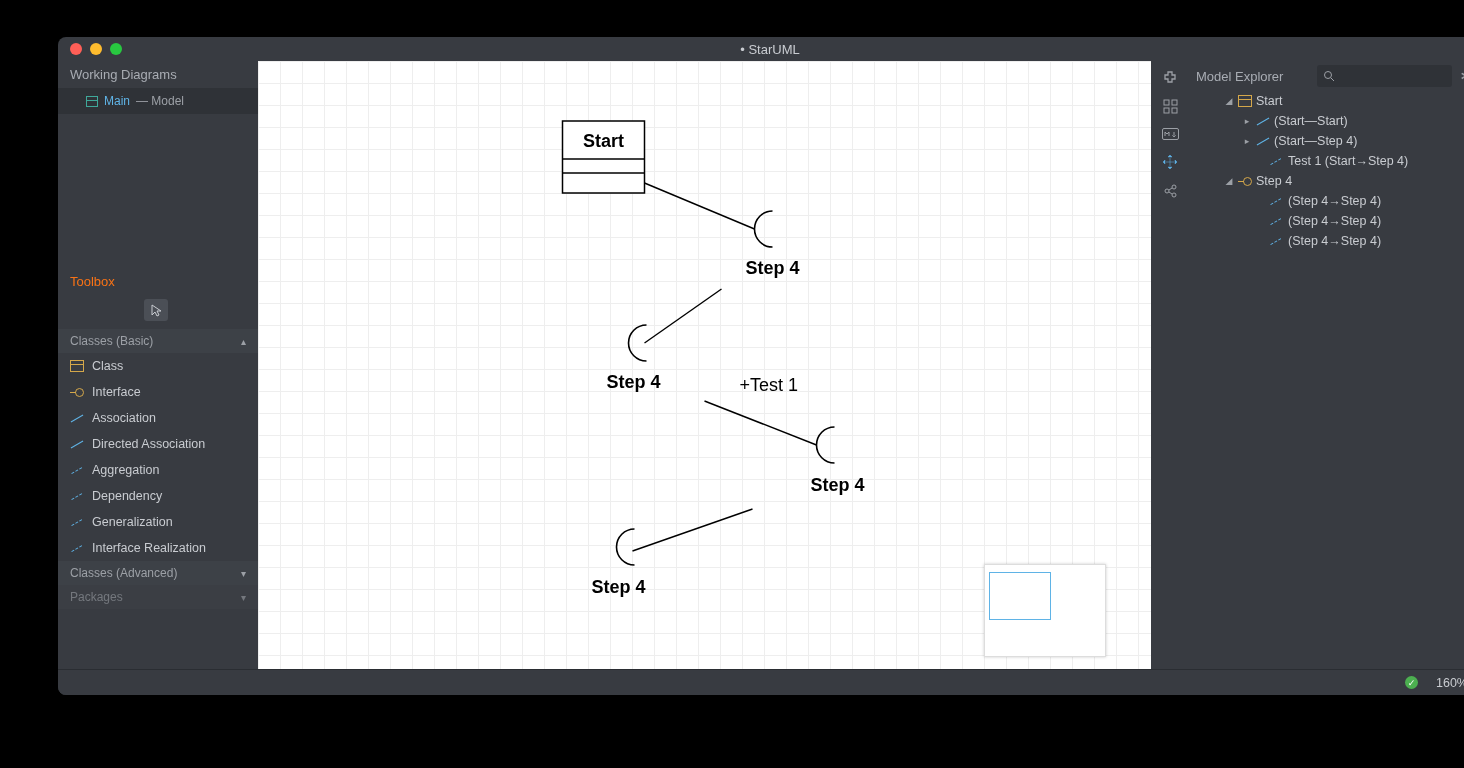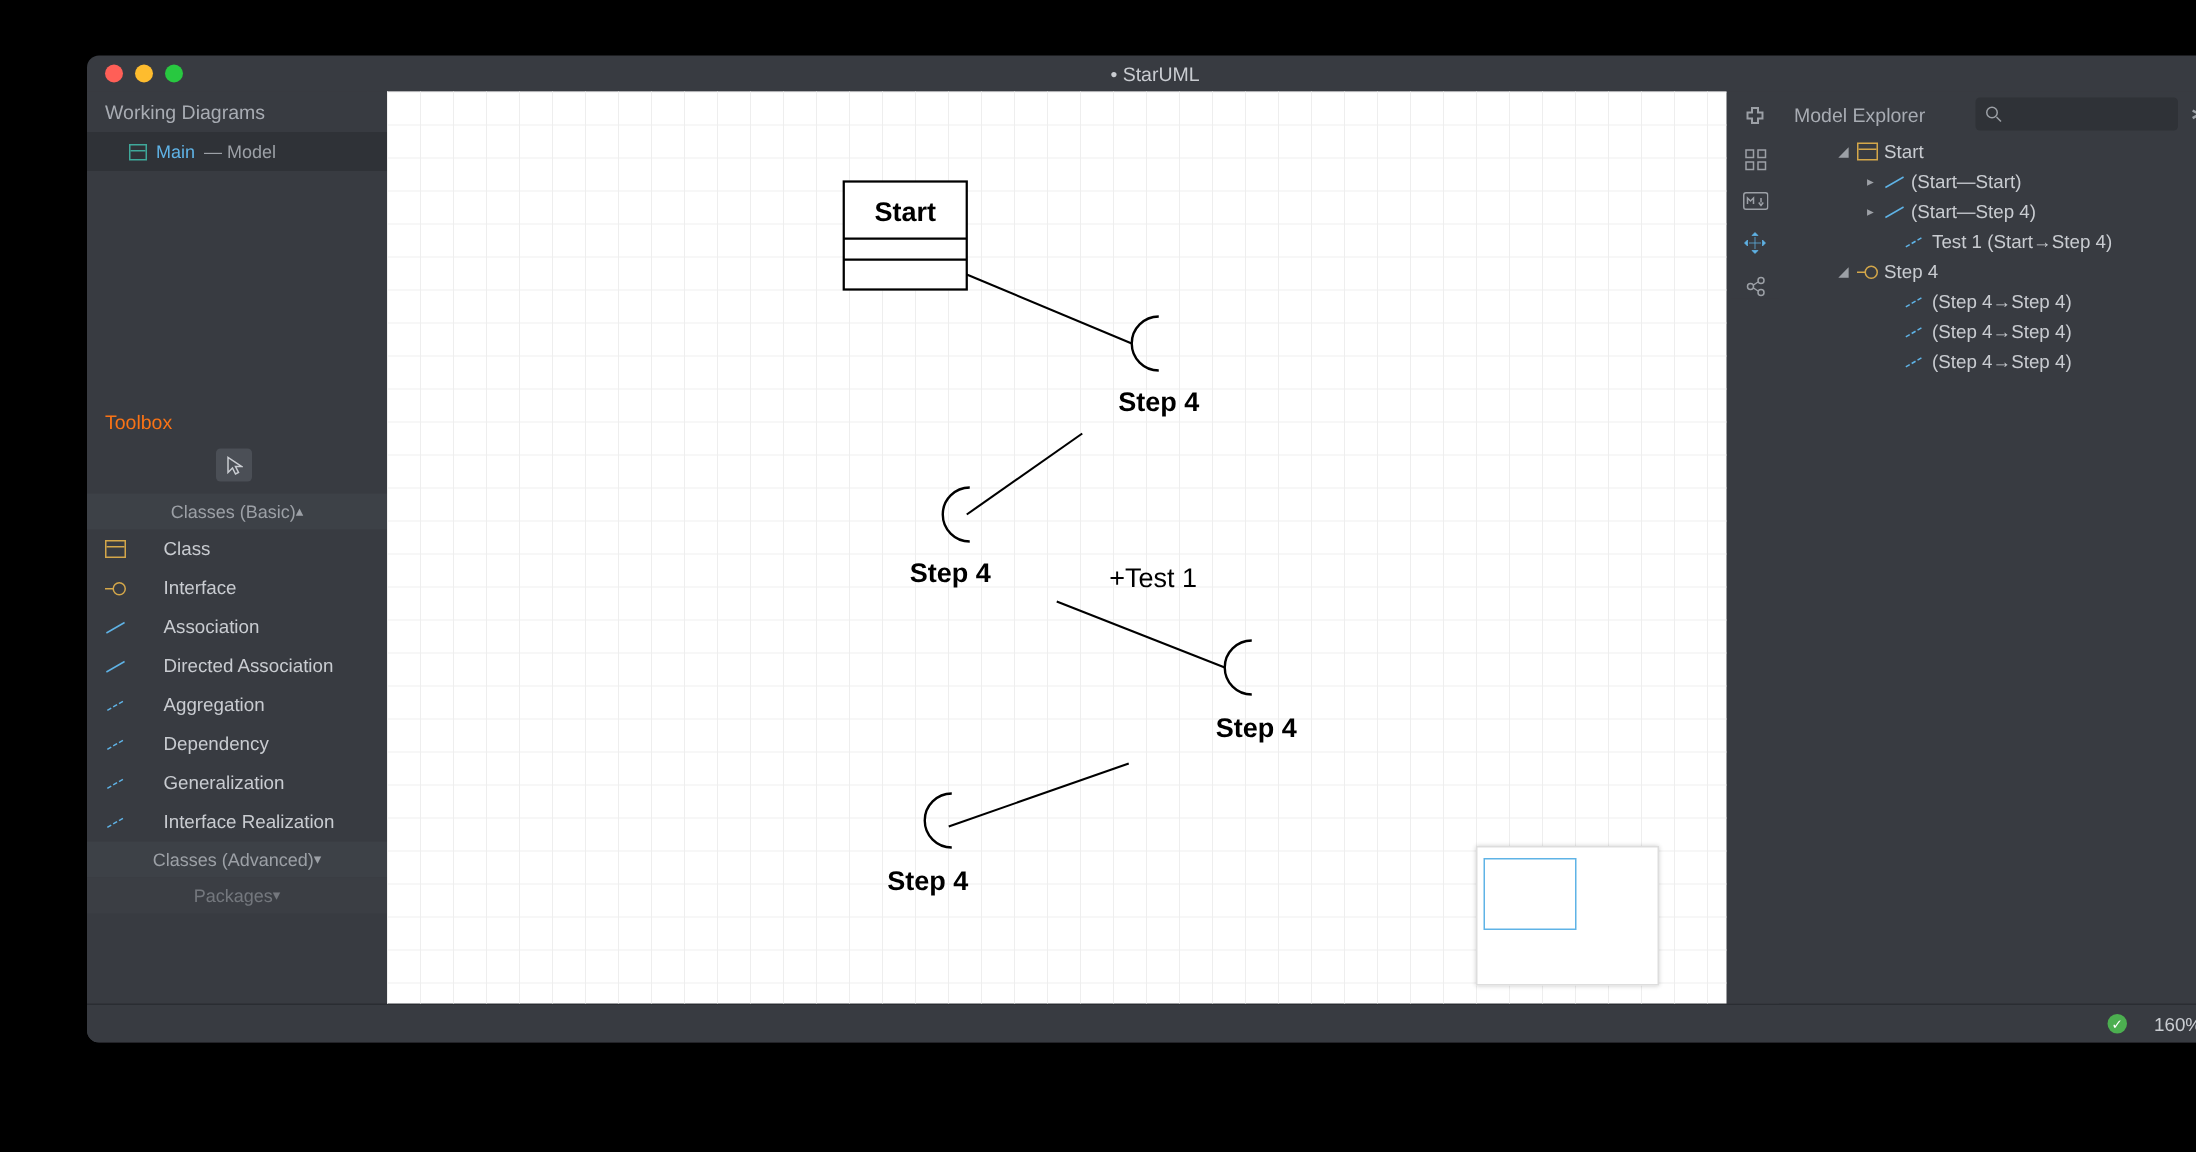--- a/index.html
+++ b/index.html
@@ -17,23 +17,23 @@
 .panel-header { color: #a8acb3; font-size: 13px; padding: 6px 12px; }
 .diagram-item { background: #2f3237; padding: 6px 28px; color: #c9ccd1; font-size: 12px; display: flex; align-items: center; gap: 6px; }
 .diagram-item .mainlbl { color: #5fb3e6; }
 .diagram-item .sublbl { color: #9ca0a6; }
 .diagram-icon { width: 12px; height: 11px; border: 1px solid #3fa89a; display: inline-block; position: relative; }
 .diagram-icon::before { content: ""; position: absolute; top: 3px; left: 0; right: 0; border-top: 1px solid #3fa89a; }
 .toolbox { display: flex; flex-direction: column; }
 .toolbox-head { color: #f97316; font-size: 13px; padding: 8px 12px; }
 .cursor-row { padding: 2px 0 8px 86px; }
 .cursor-box { width: 24px; height: 22px; background: #4b4f56; border-radius: 3px; display: flex; align-items: center; justify-content: center; color: #c9ccd1; font-size: 12px; cursor: default; }
-.category { background: #3d4147; color: #9ca0a6; font-size: 12px; padding: 5px 12px; display: flex; justify-content: center; align-items: center; }
+.category { background: #3d4147; color: #9ca0a6; font-size: 12px; padding: 5px 12px; display: flex; justify-content: space-between; align-items: center; }
 .category .arrow { font-size: 10px; color: #9ca0a6; }
-.tool-item { color: #c9ccd1; font-size: 12.5px; padding: 6px 12px; display: flex; align-items: center; gap: 25px; cursor: pointer; }
+.tool-item { color: #c9ccd1; font-size: 12.5px; padding: 6px 12px; display: flex; align-items: center; gap: 8px; cursor: pointer; }
 .tool-icon { width: 14px; height: 12px; display: inline-flex; align-items: center; justify-content: center; color: #d4a74a; font-size: 12px; }
 .canvas-wrap { flex: 1; position: relative; background: #383b41; display: flex; }
 .canvas { position: absolute; left: 0; top: 0; right: 35px; bottom: 0; background: #fff; background-image: linear-gradient(#eee 1px, transparent 1px), linear-gradient(90deg, #eee 1px, transparent 1px); background-size: 22px 22px; overflow: hidden; }
 .canvas svg { width: 100%; height: 100%; }
 .right-toolbar { position: absolute; right: 0; top: 0; width: 32px; background: #383b41; display: flex; flex-direction: column; align-items: center; gap: 10px; padding-top: 8px; }
 .rt-icon { width: 18px; height: 18px; color: #9ca0a6; cursor: pointer; display: flex; align-items: center; justify-content: center; }
 .rt-icon.active { color: #5fb3e6; }
 .minimap { position: absolute; right: 45px; bottom: 12px; width: 122px; height: 93px; background: #fff; border: 1px solid #ddd; box-shadow: 0 0 3px rgba(0,0,0,0.2); }
 .minimap-view { position: absolute; left: 4px; top: 7px; width: 62px; height: 48px; border: 1px solid #5fb3e6; }
 .right-panel { width: 296px; background: #383b41; display: flex; flex-direction: column; }

